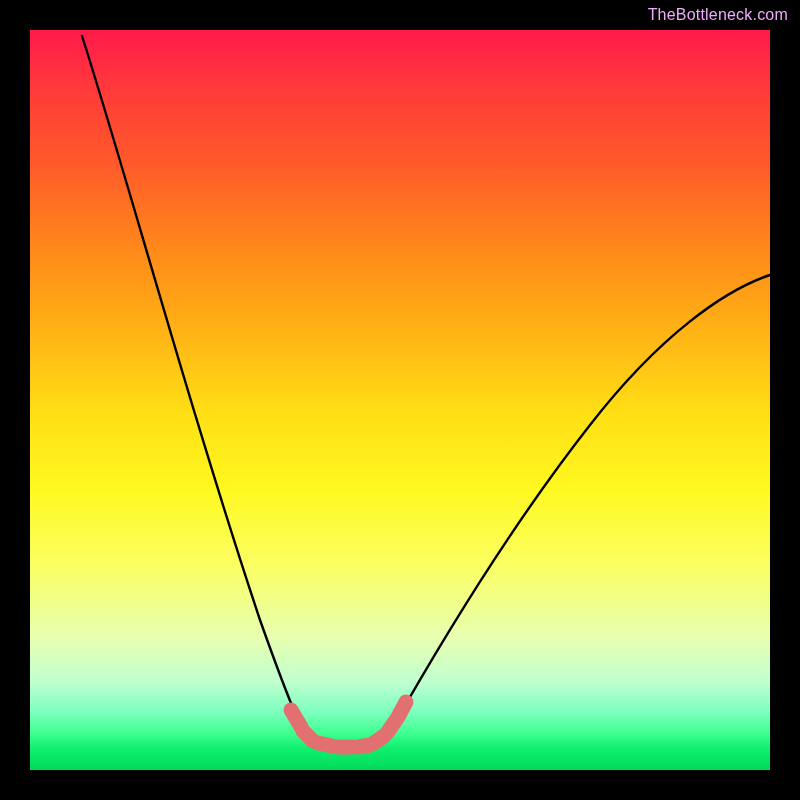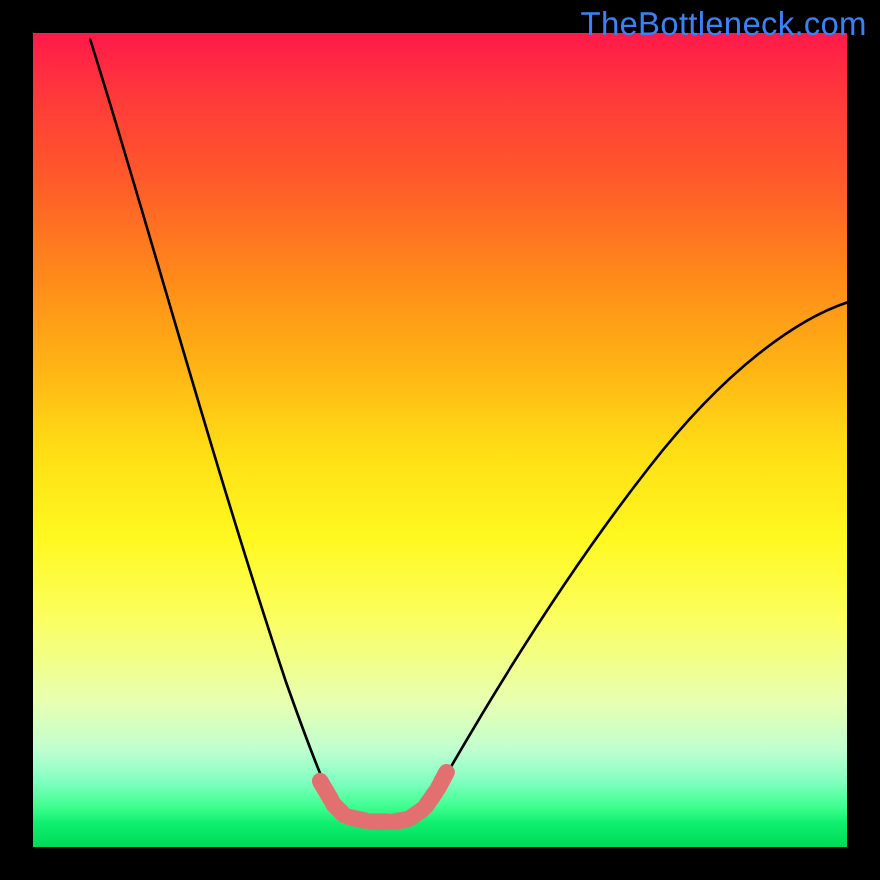--- a/index.html
+++ b/index.html
@@ -8,23 +8,23 @@
     width: 800px;
     height: 800px;
     background: #000;
     position: relative;
   }
   .watermark {
     position: absolute;
     top: 6px;
     right: 12px;
     font-family: Arial, sans-serif;
-    font-size: 30px;
+    font-size: 16px;
     font-weight: 500;
-    color: #3b82f6;
+    color: #f0abfc;
     letter-spacing: 0.2px;
     z-index: 10;
   }
   .plot-area {
     position: absolute;
     top: 30px;
     left: 30px;
     width: 740px;
     height: 740px;
     background: linear-gradient(to bottom,

